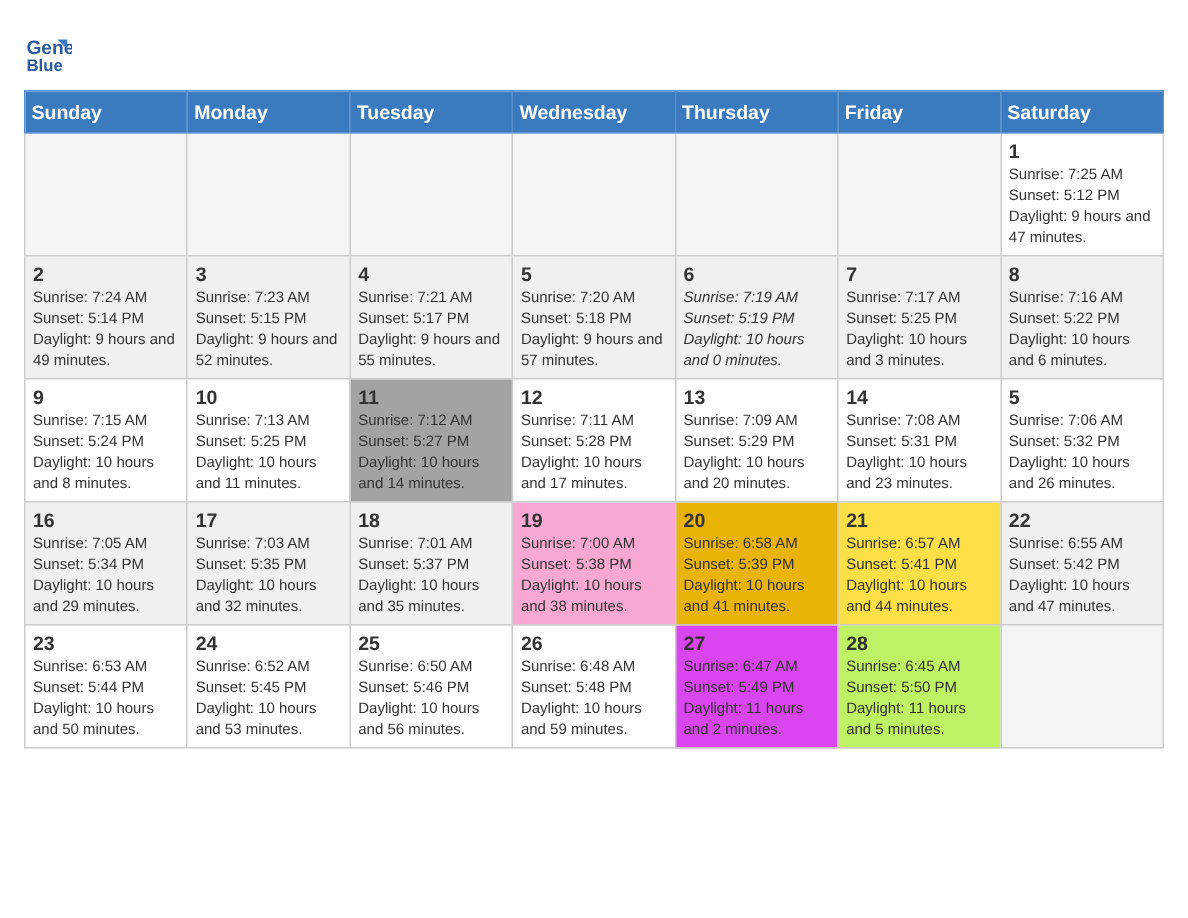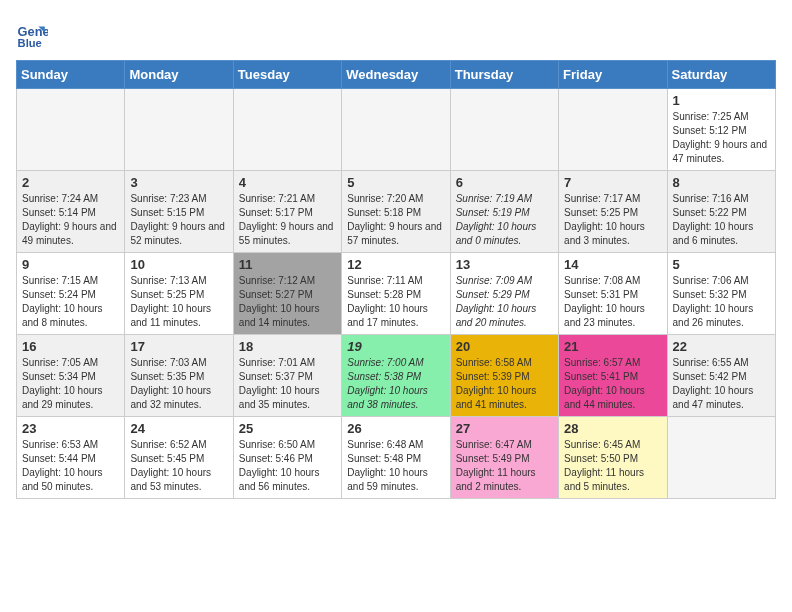--- a/index.html
+++ b/index.html
@@ -199,21 +199,21 @@
 Daylight: 10 hours and 14 minutes.</div>
         </td>
         <td style="background: rgb(255, 255, 255);">
           <span class="day-num">12</span>
           <div class="day-info" style="white-space: pre-wrap;">Sunrise: 7:11 AM
 Sunset: 5:28 PM
 Daylight: 10 hours and 17 minutes.</div>
         </td>
         <td style="background: rgb(255, 255, 255);">
           <span class="day-num">13</span>
-          <div class="day-info" style="white-space: pre-wrap; font-style: italic;">Sunrise: 7:09 AM
+          <div class="day-info" style="white-space: pre-wrap;">Sunrise: 7:09 AM
 Sunset: 5:29 PM
 Daylight: 10 hours and 20 minutes.</div>
         </td>
         <td style="background: rgb(255, 255, 255);">
           <span class="day-num">14</span>
           <div class="day-info" style="white-space: pre-wrap;">Sunrise: 7:08 AM
 Sunset: 5:31 PM
 Daylight: 10 hours and 23 minutes.</div>
         </td>
         <td style="background: rgb(255, 255, 255);">
@@ -235,33 +235,33 @@
           <div class="day-info" style="white-space: pre-wrap;">Sunrise: 7:03 AM
 Sunset: 5:35 PM
 Daylight: 10 hours and 32 minutes.</div>
         </td>
         <td style="background: rgb(240, 240, 240);">
           <span class="day-num">18</span>
           <div class="day-info" style="white-space: pre-wrap;">Sunrise: 7:01 AM
 Sunset: 5:37 PM
 Daylight: 10 hours and 35 minutes.</div>
         </td>
-        <td style="background: #86efac; font-style: italic;">
+        <td style="background: #f9a8d4;">
           <span class="day-num">19</span>
           <div class="day-info" style="white-space: pre-wrap;">Sunrise: 7:00 AM
 Sunset: 5:38 PM
 Daylight: 10 hours and 38 minutes.</div>
         </td>
         <td style="background: #eab308;">
           <span class="day-num">20</span>
           <div class="day-info" style="white-space: pre-wrap;">Sunrise: 6:58 AM
 Sunset: 5:39 PM
 Daylight: 10 hours and 41 minutes.</div>
         </td>
-        <td style="background: #ec4899;">
+        <td style="background: #fde047;">
           <span class="day-num">21</span>
           <div class="day-info" style="white-space: pre-wrap;">Sunrise: 6:57 AM
 Sunset: 5:41 PM
 Daylight: 10 hours and 44 minutes.</div>
         </td>
         <td style="background: rgb(240, 240, 240);">
           <span class="day-num">22</span>
           <div class="day-info" style="white-space: pre-wrap;">Sunrise: 6:55 AM
 Sunset: 5:42 PM
 Daylight: 10 hours and 47 minutes.</div>
@@ -285,27 +285,27 @@
           <div class="day-info" style="white-space: pre-wrap;">Sunrise: 6:50 AM
 Sunset: 5:46 PM
 Daylight: 10 hours and 56 minutes.</div>
         </td>
         <td style="background: rgb(255, 255, 255);">
           <span class="day-num">26</span>
           <div class="day-info" style="white-space: pre-wrap;">Sunrise: 6:48 AM
 Sunset: 5:48 PM
 Daylight: 10 hours and 59 minutes.</div>
         </td>
-        <td style="background: #f9a8d4;">
+        <td style="background: #d946ef;">
           <span class="day-num">27</span>
           <div class="day-info" style="white-space: pre-wrap;">Sunrise: 6:47 AM
 Sunset: 5:49 PM
 Daylight: 11 hours and 2 minutes.</div>
         </td>
-        <td style="background: #fef9c3;">
+        <td style="background: #bef264;">
           <span class="day-num">28</span>
           <div class="day-info" style="white-space: pre-wrap;">Sunrise: 6:45 AM
 Sunset: 5:50 PM
 Daylight: 11 hours and 5 minutes.</div>
         </td>
         <td class="empty"></td>
       </tr>
     </tbody>
 </table>
 

